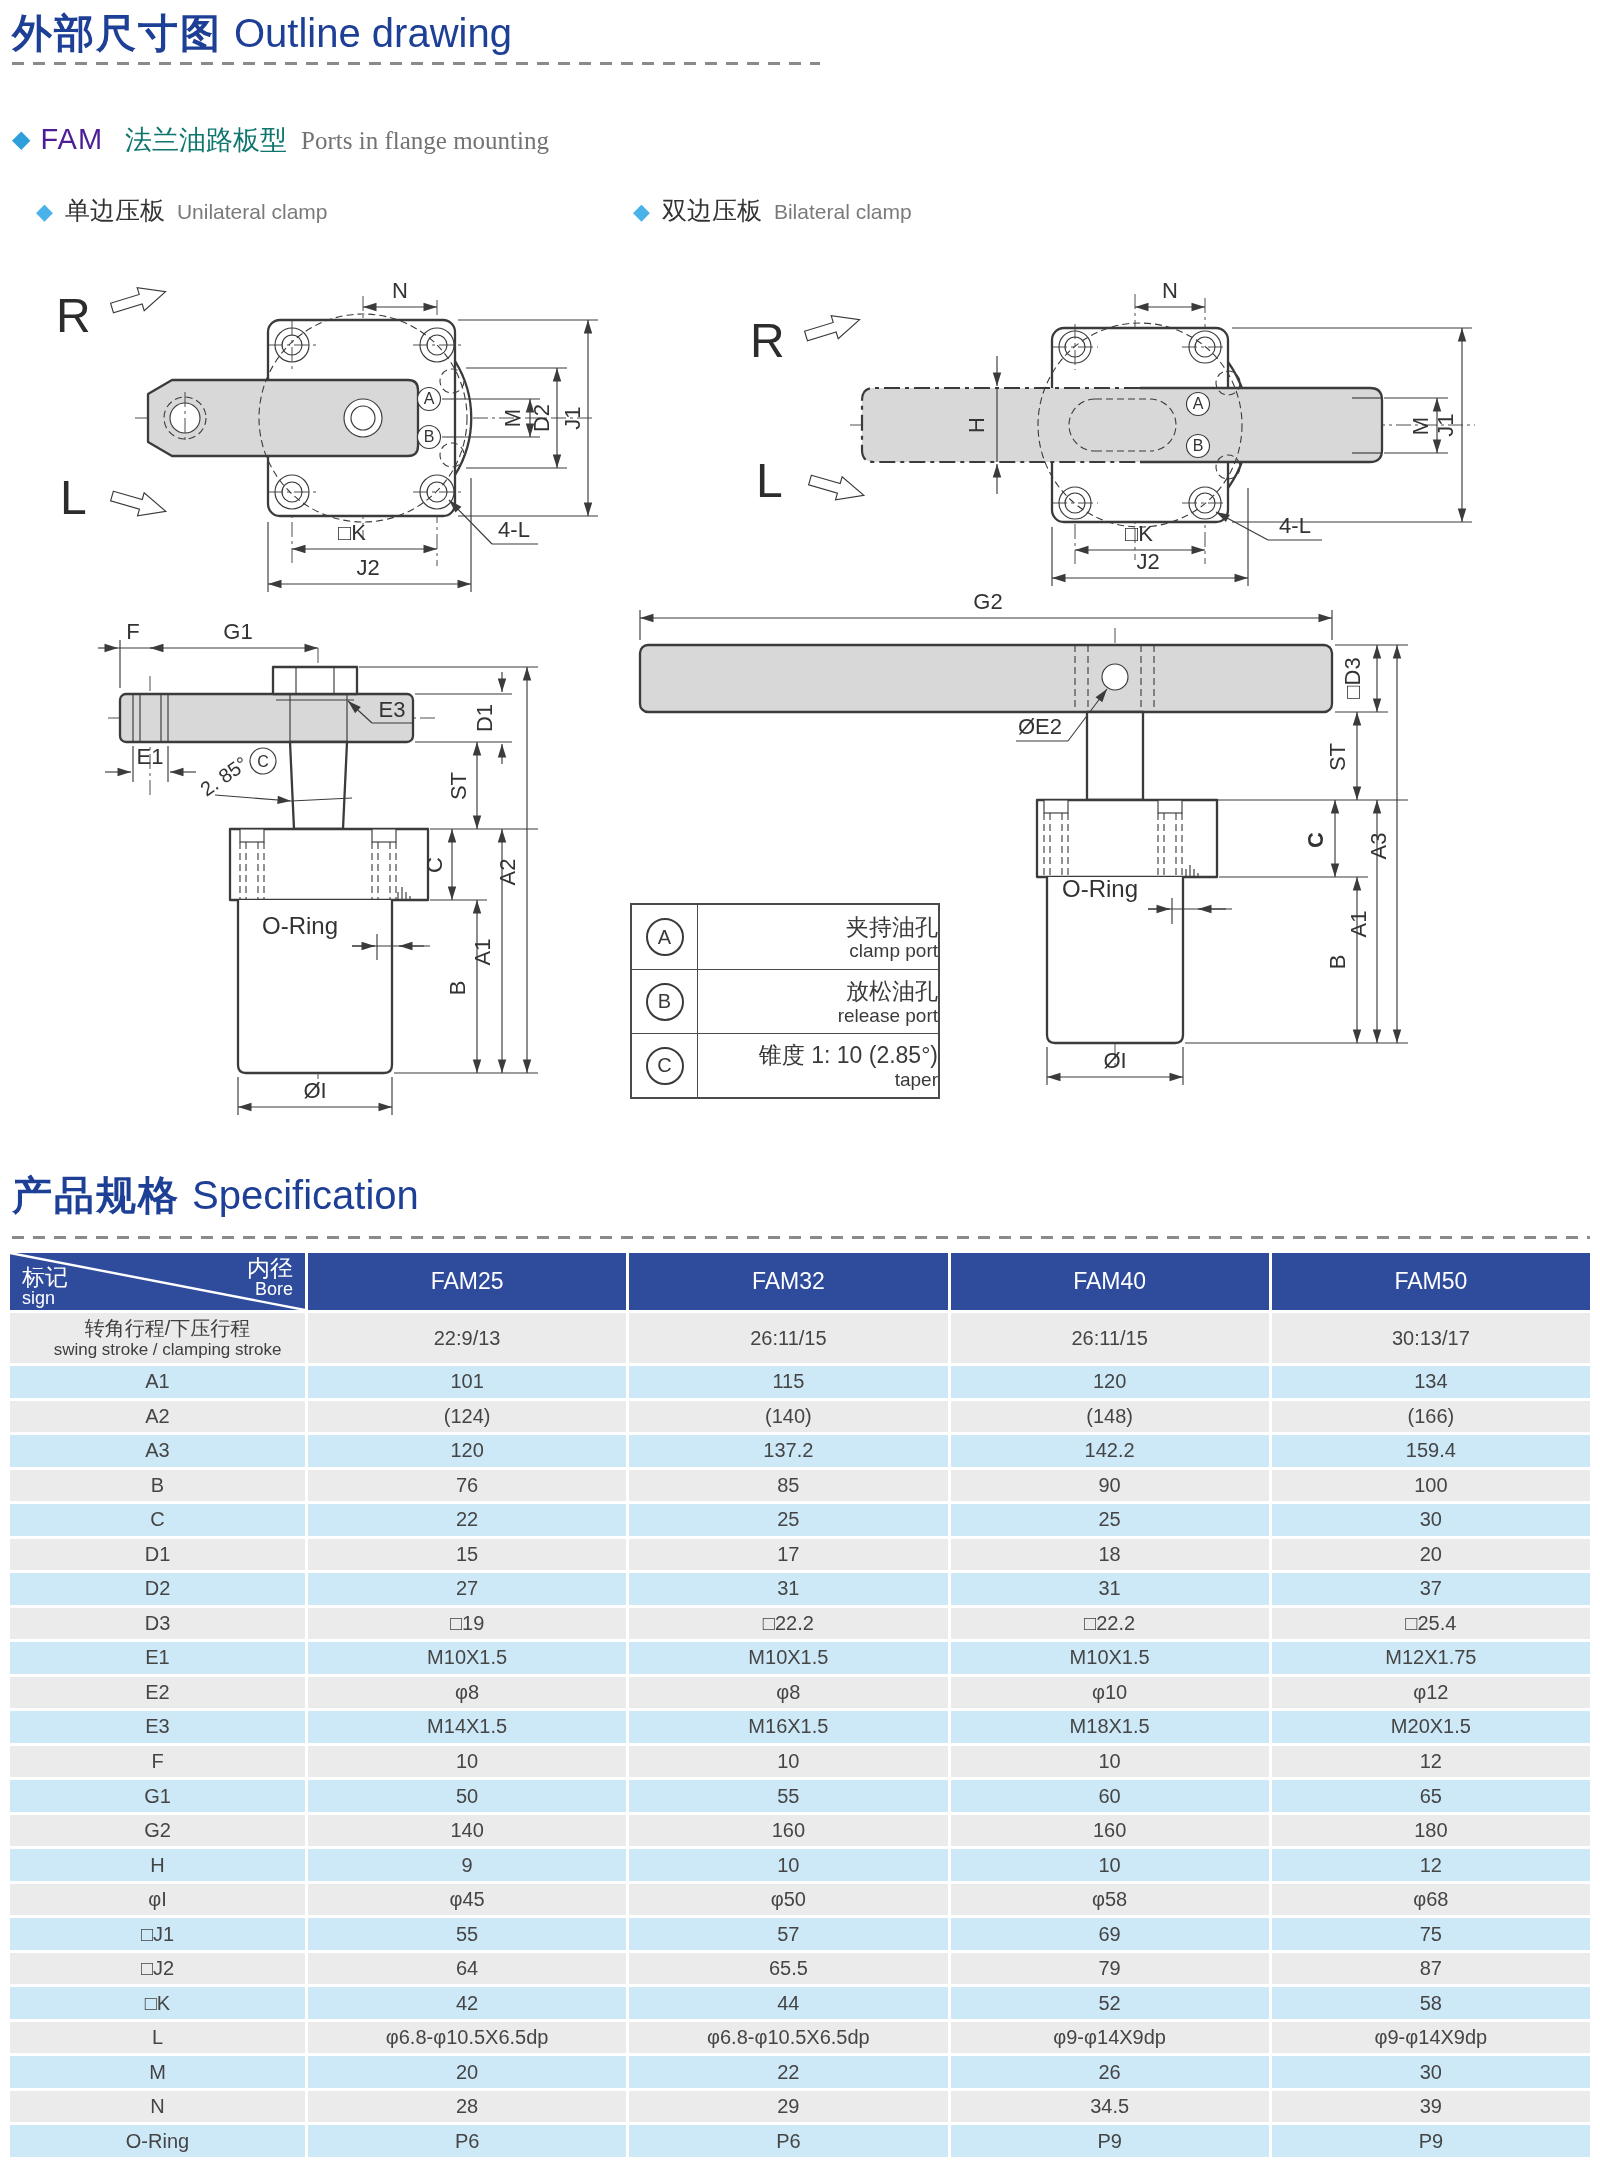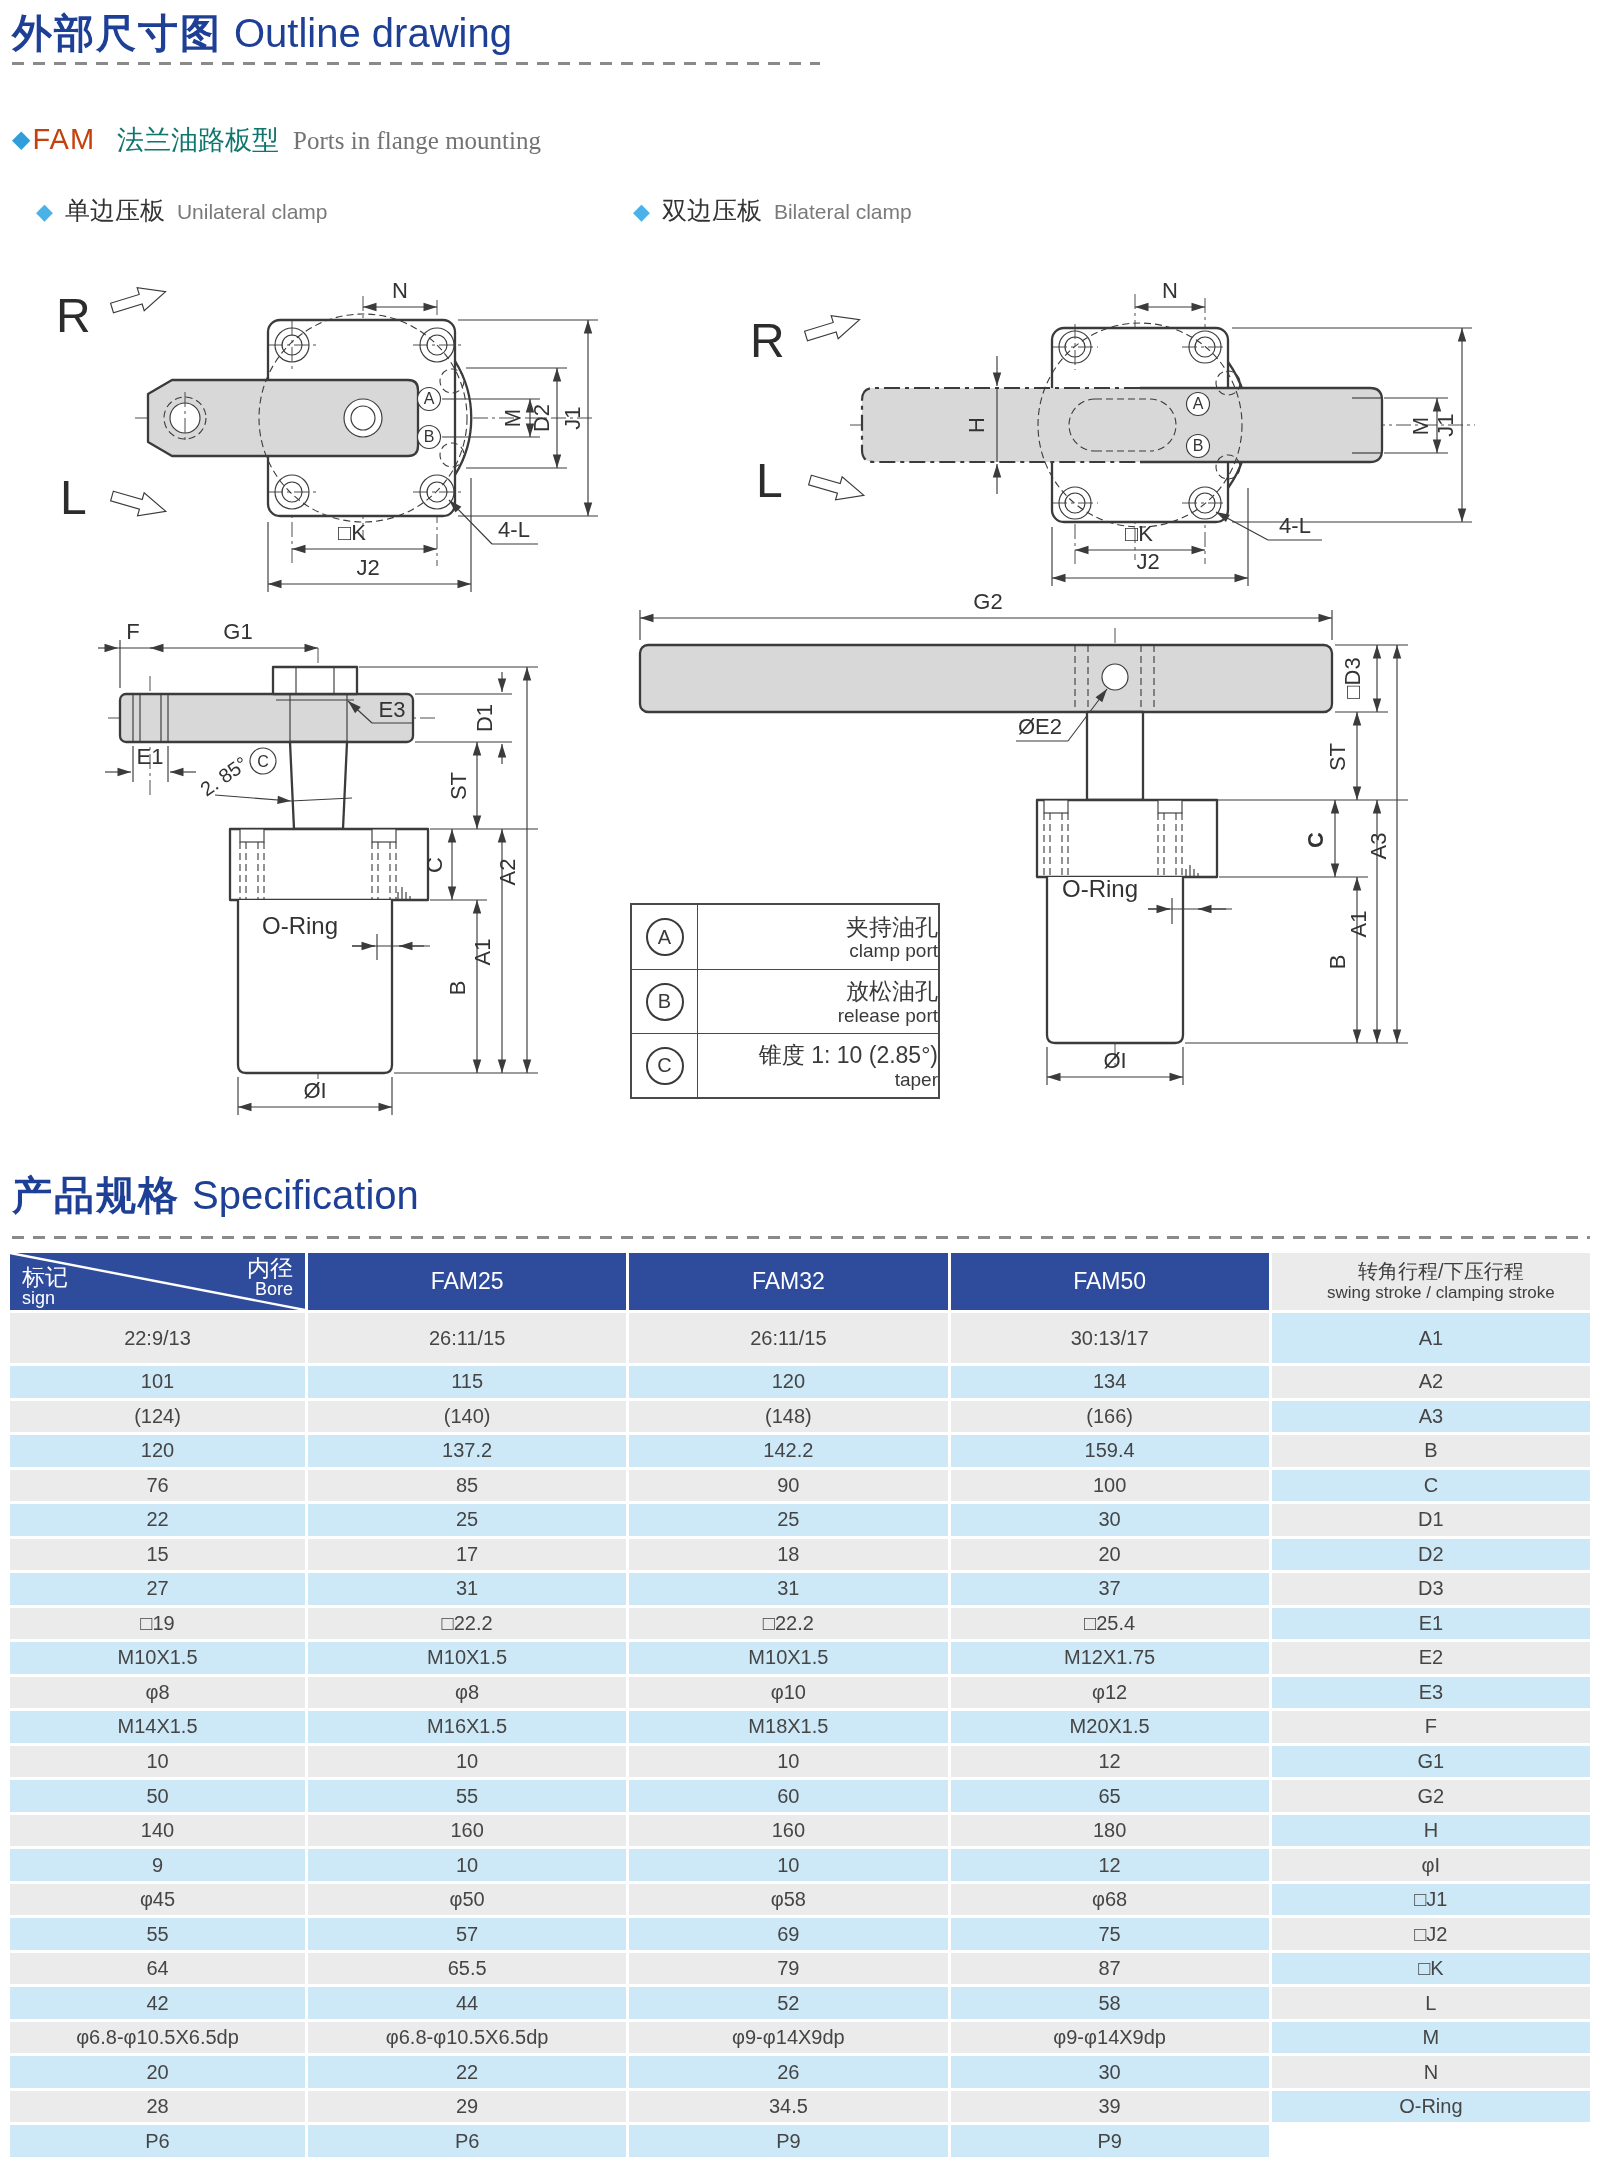--- a/index.html
+++ b/index.html
@@ -6,21 +6,21 @@
   body{position:relative;width:1600px;height:2167px;overflow:hidden;
        font-family:"Liberation Sans","DejaVu Sans",sans-serif;color:#333;}
   .abs{position:absolute;}
   .page-title{position:absolute;color:#1d3f96;font-size:40px;white-space:nowrap;}
   .t-cn{font-weight:bold;letter-spacing:2px;}
   .t-en{font-weight:500;margin-left:12px;}
   .dash-rule{position:absolute;height:3px;
      background:repeating-linear-gradient(90deg,#8a8a8a 0 12px,transparent 12px 21px);}
   .fam-line{position:absolute;font-size:29px;color:#333;white-space:nowrap;}
   .fam-line .dia{color:#2f9fdc;font-size:24px;vertical-align:2px;}
-  .fam-line .fam-code{margin-left:2px;letter-spacing:1px;color:#c2410c;}
+  .fam-line .fam-code{margin-left:10px;letter-spacing:1px;color:#4c1d95;}
   .fam-line .fam-cn{margin-left:22px;color:#0f766e;font-size:27px;font-family:Liberation Serif, serif;}
   .fam-line .fam-en{margin-left:14px;color:#737373;font-size:25px;font-family:Liberation Serif, serif;}
   .variant{position:absolute;font-size:25px;color:#333;white-space:nowrap;}
   .variant .dia{color:#49b2e8;font-size:22px;margin-right:12px;}
   .variant .en{color:#7a7a7a;font-size:21px;margin-left:12px;}
 
   
   .legend{position:absolute;left:630px;top:903px;width:310px;height:196px;
       border:2px solid #4a4a4a;display:grid;grid-template-rows:1fr 1fr 1fr;background:#fff;box-sizing:border-box;}
   .lg-row{display:grid;grid-template-columns:66px 1fr;border-top:1.5px solid #4a4a4a;}
@@ -440,20 +440,21 @@
       <div class="cn">内径</div>
       <div class="en">Bore</div>
     </div>
     <div class="c-bl">
       <div class="cn">标记</div>
       <div class="en">sign</div>
     </div>
   </div>
   <div class="sh">FAM25</div>
   <div class="sh">FAM32</div>
+  <div class="sh">FAM40</div>
   <div class="sh">FAM50</div>
 
   <div class="cell lab c-gray">
     <div class="cn20">转角行程/下压行程</div>
     <div class="en17">swing stroke / clamping stroke</div>
   </div>
   <div class="cell c-gray">22:9/13</div>
   <div class="cell c-gray">26:11/15</div>
   <div class="cell c-gray">26:11/15</div>
   <div class="cell c-gray">30:13/17</div>

